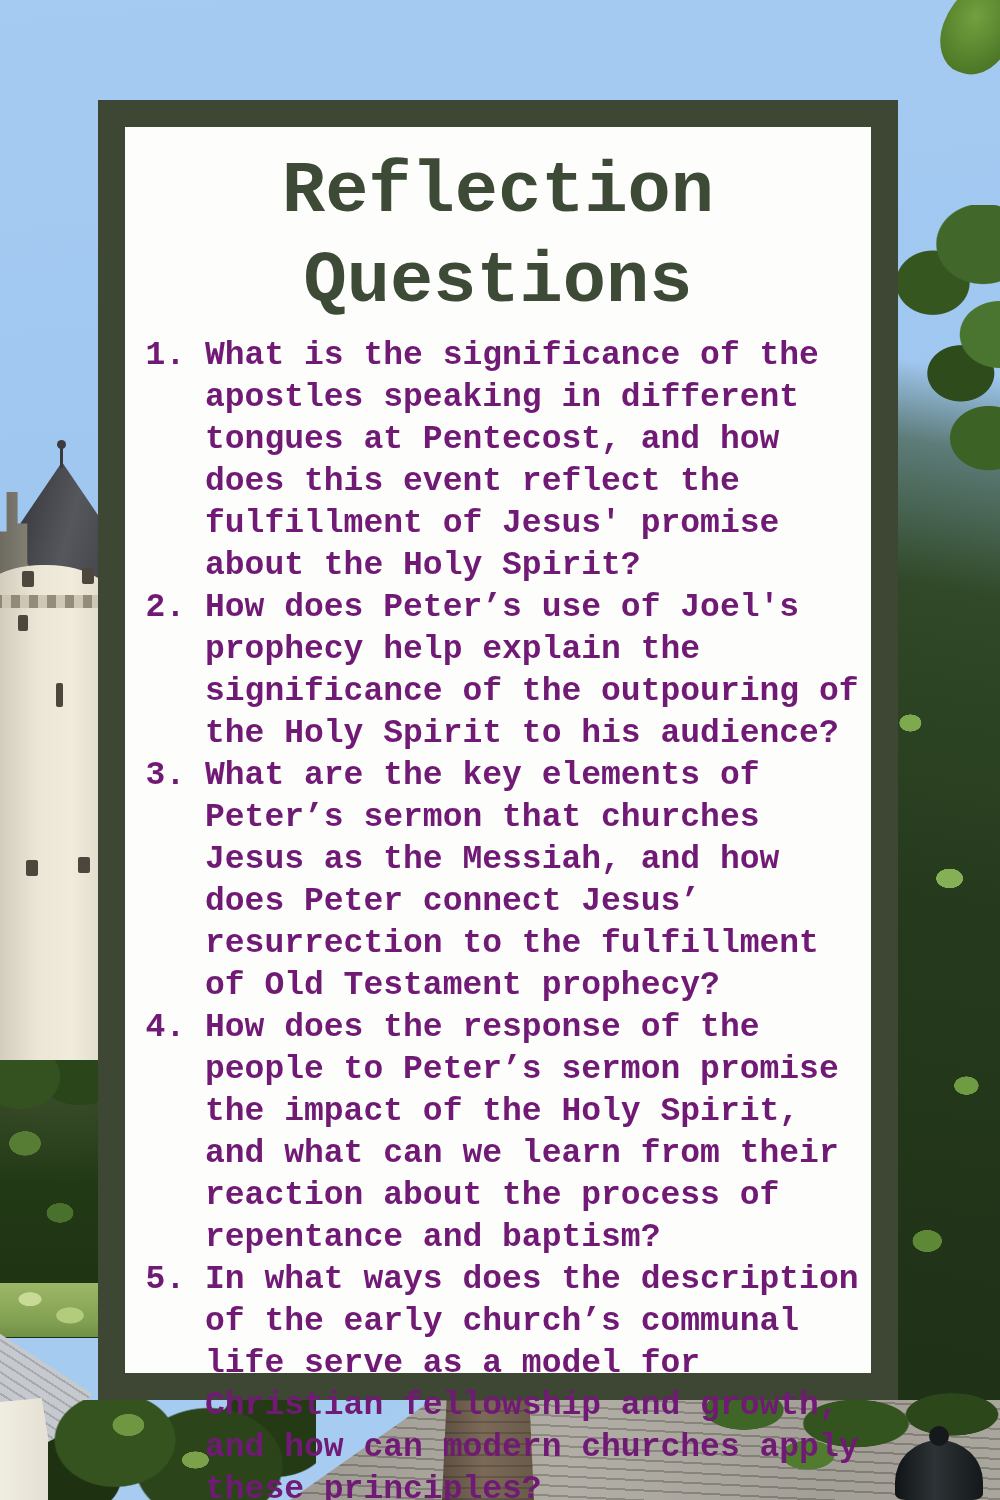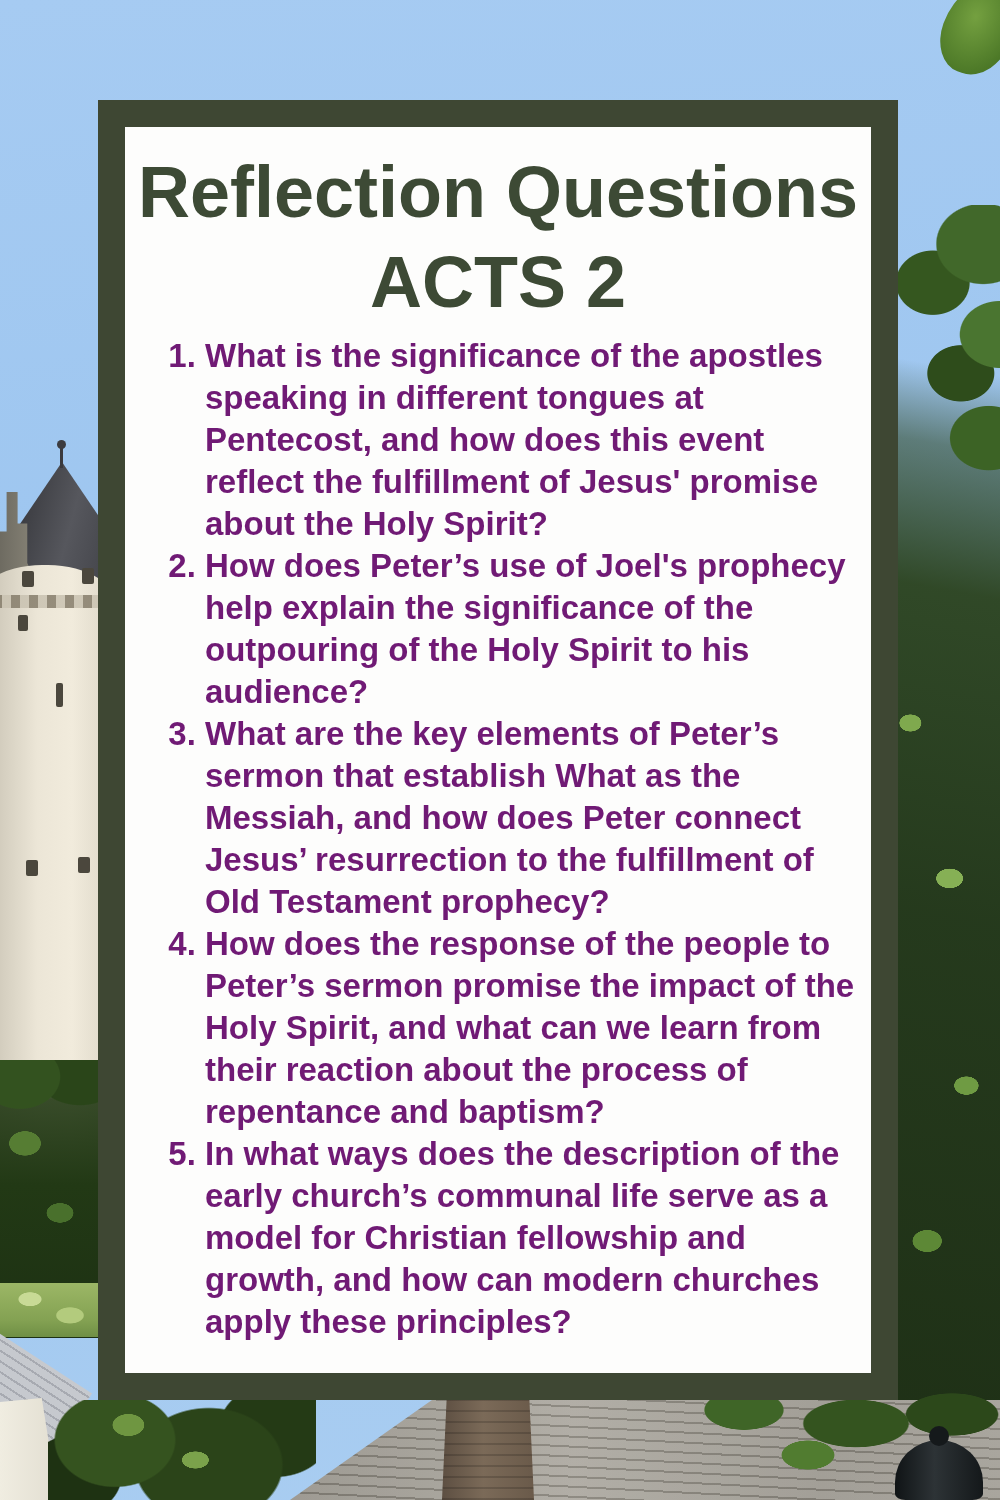--- a/index.html
+++ b/index.html
@@ -1,19 +1,19 @@
 <!DOCTYPE html>
 <html><head>
 <meta charset="utf-8">
 <style>
   * { margin:0; padding:0; box-sizing:border-box; }
   html,body { width:1000px; height:1500px; }
   .page {
     position:relative; width:1000px; height:1500px; overflow:hidden;
-    font-family:Liberation Sans, sans-serif;
+    font-family:Liberation Mono, monospace;
     background:linear-gradient(175deg,#a6cbf2 0%,#9cc5ef 45%,#a9cdf1 100%);
   }
   .abs { position:absolute; }
 
   
   .leaf-tr{ right:-14px; top:-20px; width:70px; height:96px;
     background:radial-gradient(ellipse at 40% 40%,#74a040,#4c7827 72%);
     border-radius:62% 38% 55% 45%; transform:rotate(20deg); }
   .castle-wall{ left:0; top:492px; width:44px; height:395px;
     background:linear-gradient(90deg,#6e6b61,#8d897c);
@@ -132,24 +132,23 @@
   <div class="abs trees-right"></div>
   <div class="abs roof-bottom"></div>
   <div class="abs trees-bl"></div>
   <div class="abs chimney"></div>
   <div class="abs foliage-br"></div>
   <div class="abs lamp"></div>
 
   <div class="abs card">
     <h1>
       <span>Reflection Questions</span>
-      <span>ACTS 2</span>
     </h1>
     <ol>
       <li>What is the significance of the apostles speaking in different tongues at Pentecost, and how does this event reflect the fulfillment of Jesus' promise about the Holy Spirit?</li>
       <li>How does Peter’s use of Joel's prophecy help explain the significance of the outpouring of the Holy Spirit to his audience?</li>
-      <li>What are the key elements of Peter’s sermon that establish What as the Messiah, and how does Peter connect Jesus’ resurrection to the fulfillment of Old Testament prophecy?</li>
+      <li>What are the key elements of Peter’s sermon that churches Jesus as the Messiah, and how does Peter connect Jesus’ resurrection to the fulfillment of Old Testament prophecy?</li>
       <li>How does the response of the people to Peter’s sermon promise the impact of the Holy Spirit, and what can we learn from their reaction about the process of repentance and baptism?</li>
       <li>In what ways does the description of the early church’s communal life serve as a model for Christian fellowship and growth, and how can modern churches apply these principles?</li>
     </ol>
   </div>
 
 </div>
 
 </body></html>

